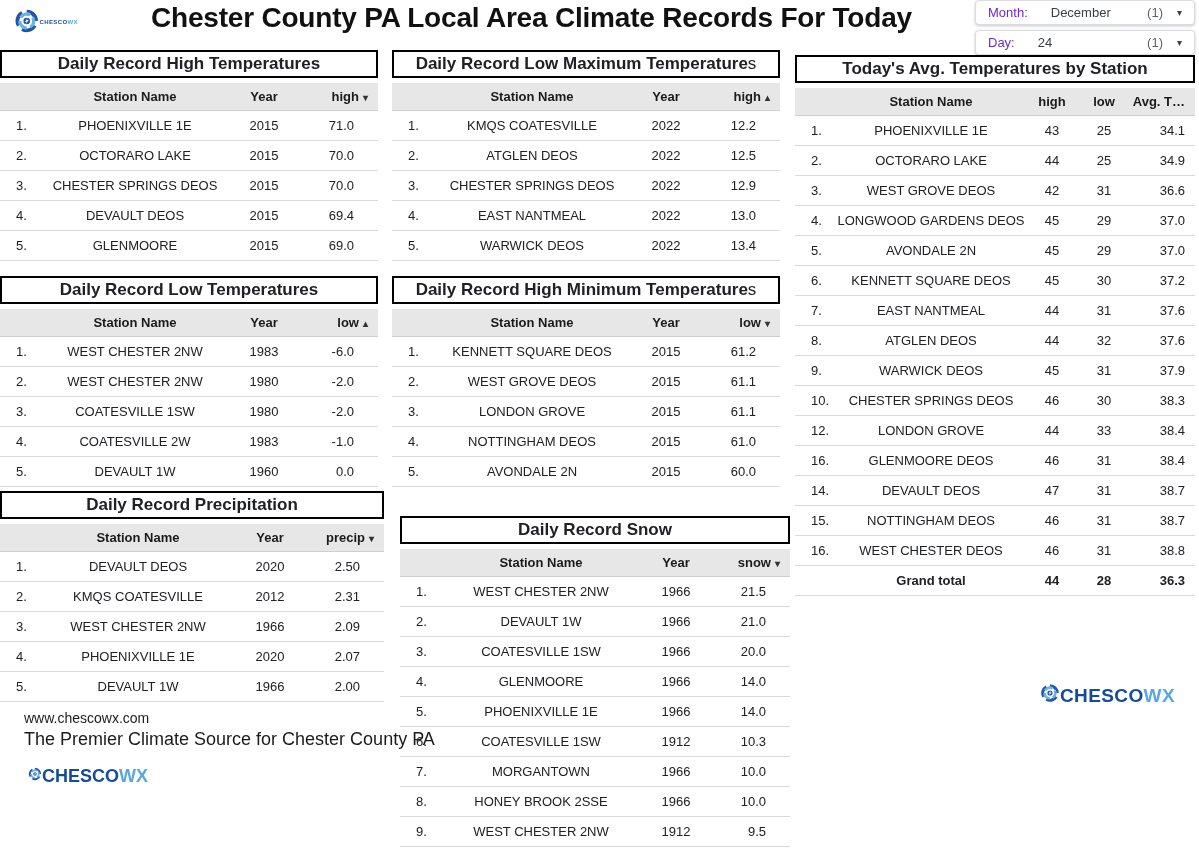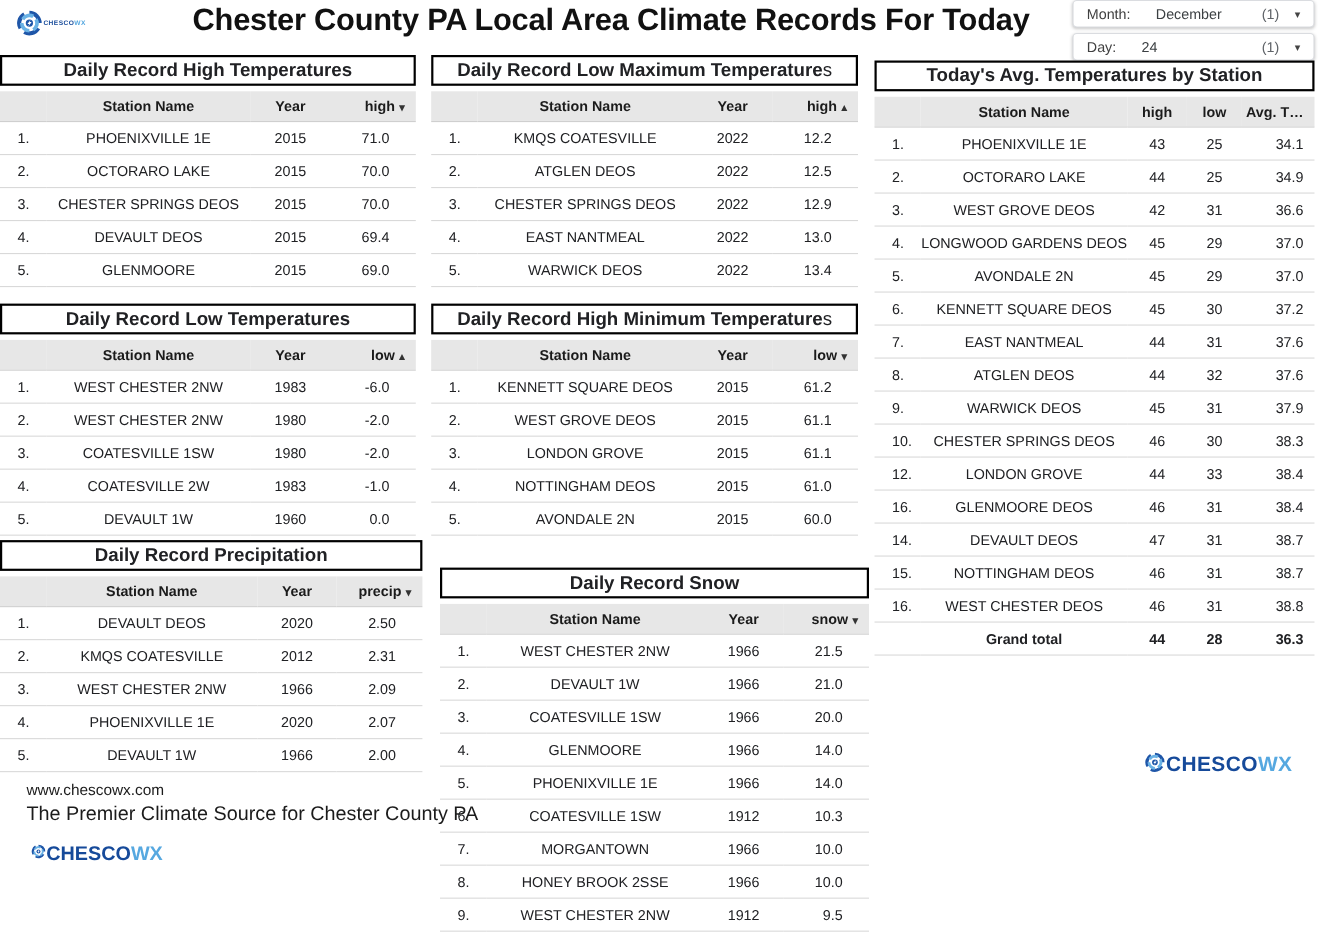--- a/index.html
+++ b/index.html
@@ -4,32 +4,32 @@
 <style>
   * { margin:0; padding:0; box-sizing:border-box; }
   html,body { background:#ffffff; }
   .canvas {
     position:relative; width:1199px; height:853px; background:#fff;
     font-family:"Liberation Sans", sans-serif; color:#202124; overflow:hidden;
   }
 
   
   .page-title {
-    position:absolute; left:136px; top:2px; width:800px;
-    font-size:28px; font-weight:bold; color:#111; text-align:right;
+    position:absolute; left:151px; top:2px; width:800px;
+    font-size:28px; font-weight:bold; color:#111; text-align:left;
     letter-spacing:-0.2px; white-space:nowrap;
   }
   .filter {
     position:absolute; left:975px; width:220px; height:25px;
     background:#fff; border:1px solid #dadce0; border-radius:4px;
     box-shadow:0 1px 3px rgba(0,0,0,0.22);
     display:flex; align-items:center; padding:0 12px; font-size:13px;
     cursor:pointer;
   }
-  .filter .f-label { color:#404040; }
+  .filter .f-label { color:#6d28d9; }
   .filter .f-value { color:#3c4043; margin-left:23px; }
   .filter .f-count { margin-left:auto; color:#5f6368; }
   .filter .f-caret { margin-left:14px; color:#444; font-size:10px; }
 
   
   .logo-block { position:absolute; display:flex; flex-direction:row; align-items:center; }
   .brand { font-weight:bold; white-space:nowrap; }
   .brand .b1 { color:#164a9a; }
   .brand .b2 { color:#56a8e0; }
   .logo-header { left:14px; top:8px; width:64px; }

